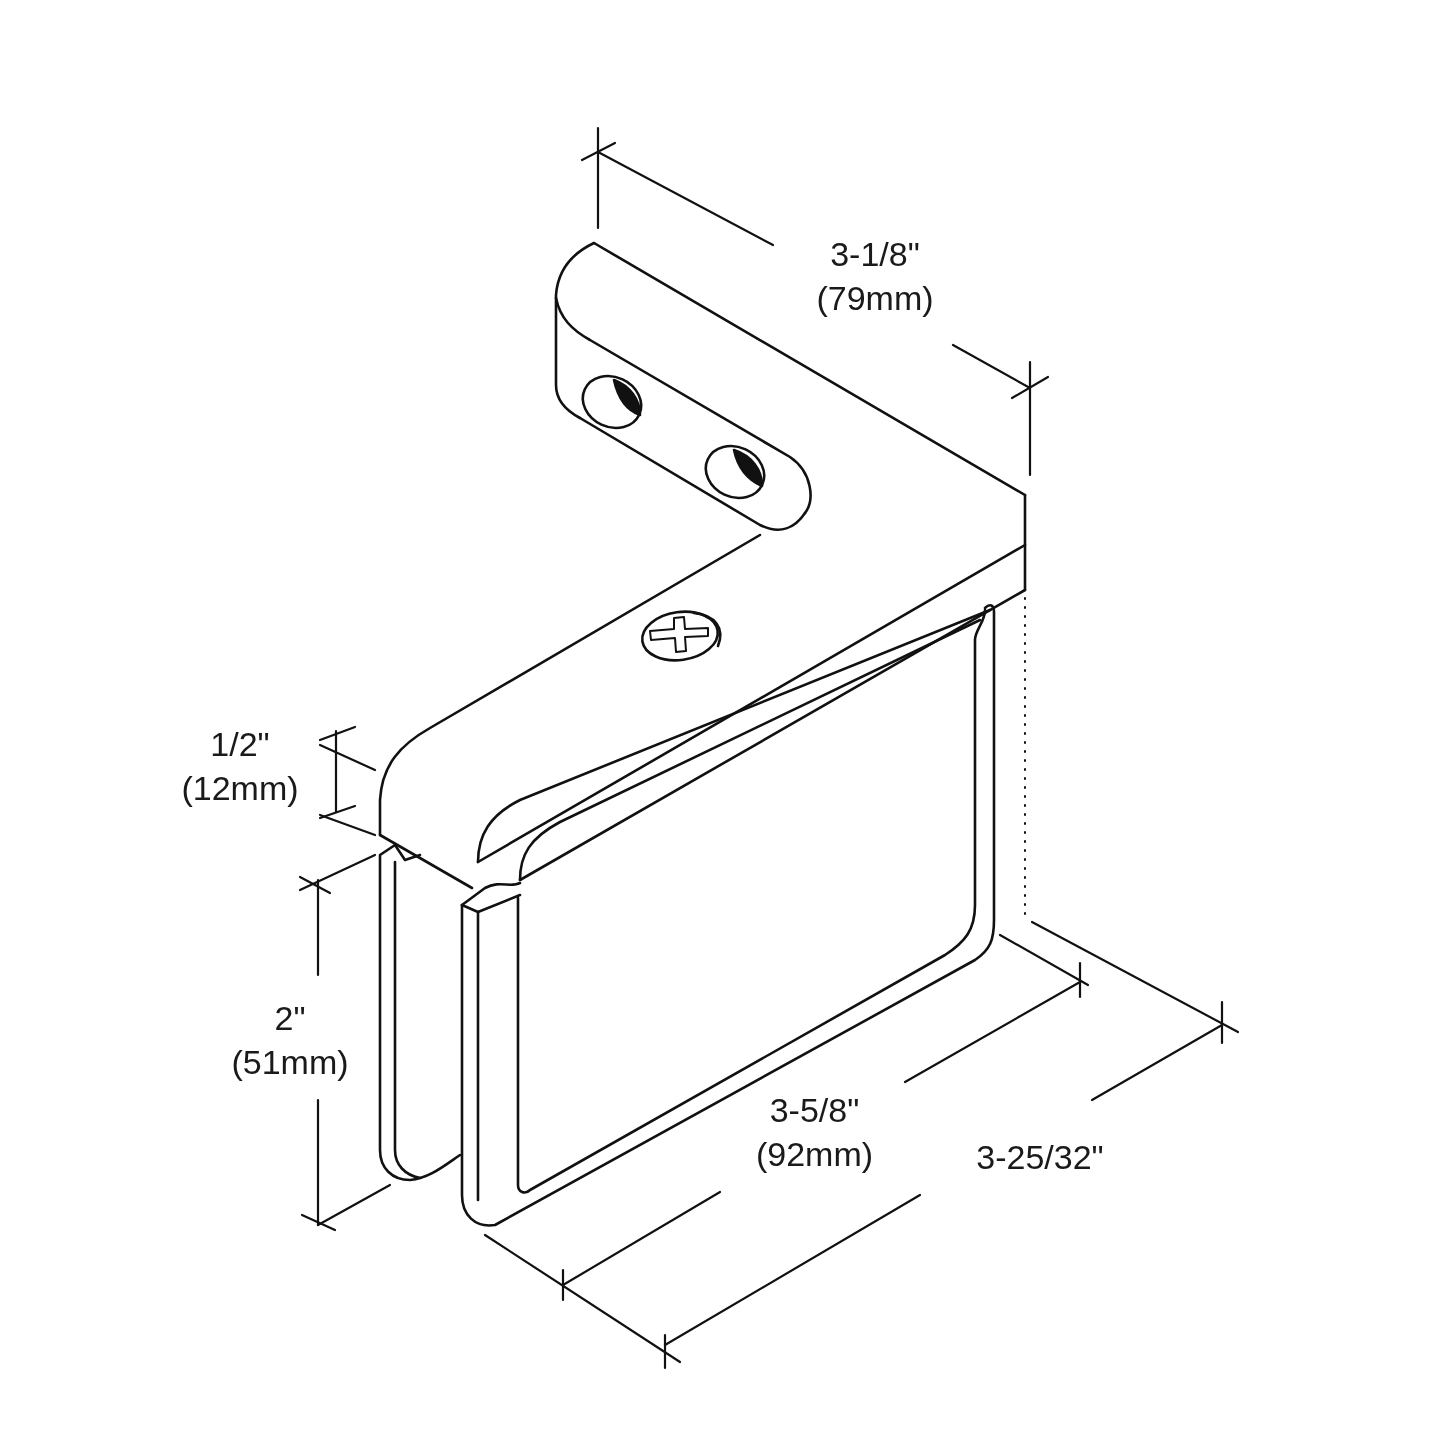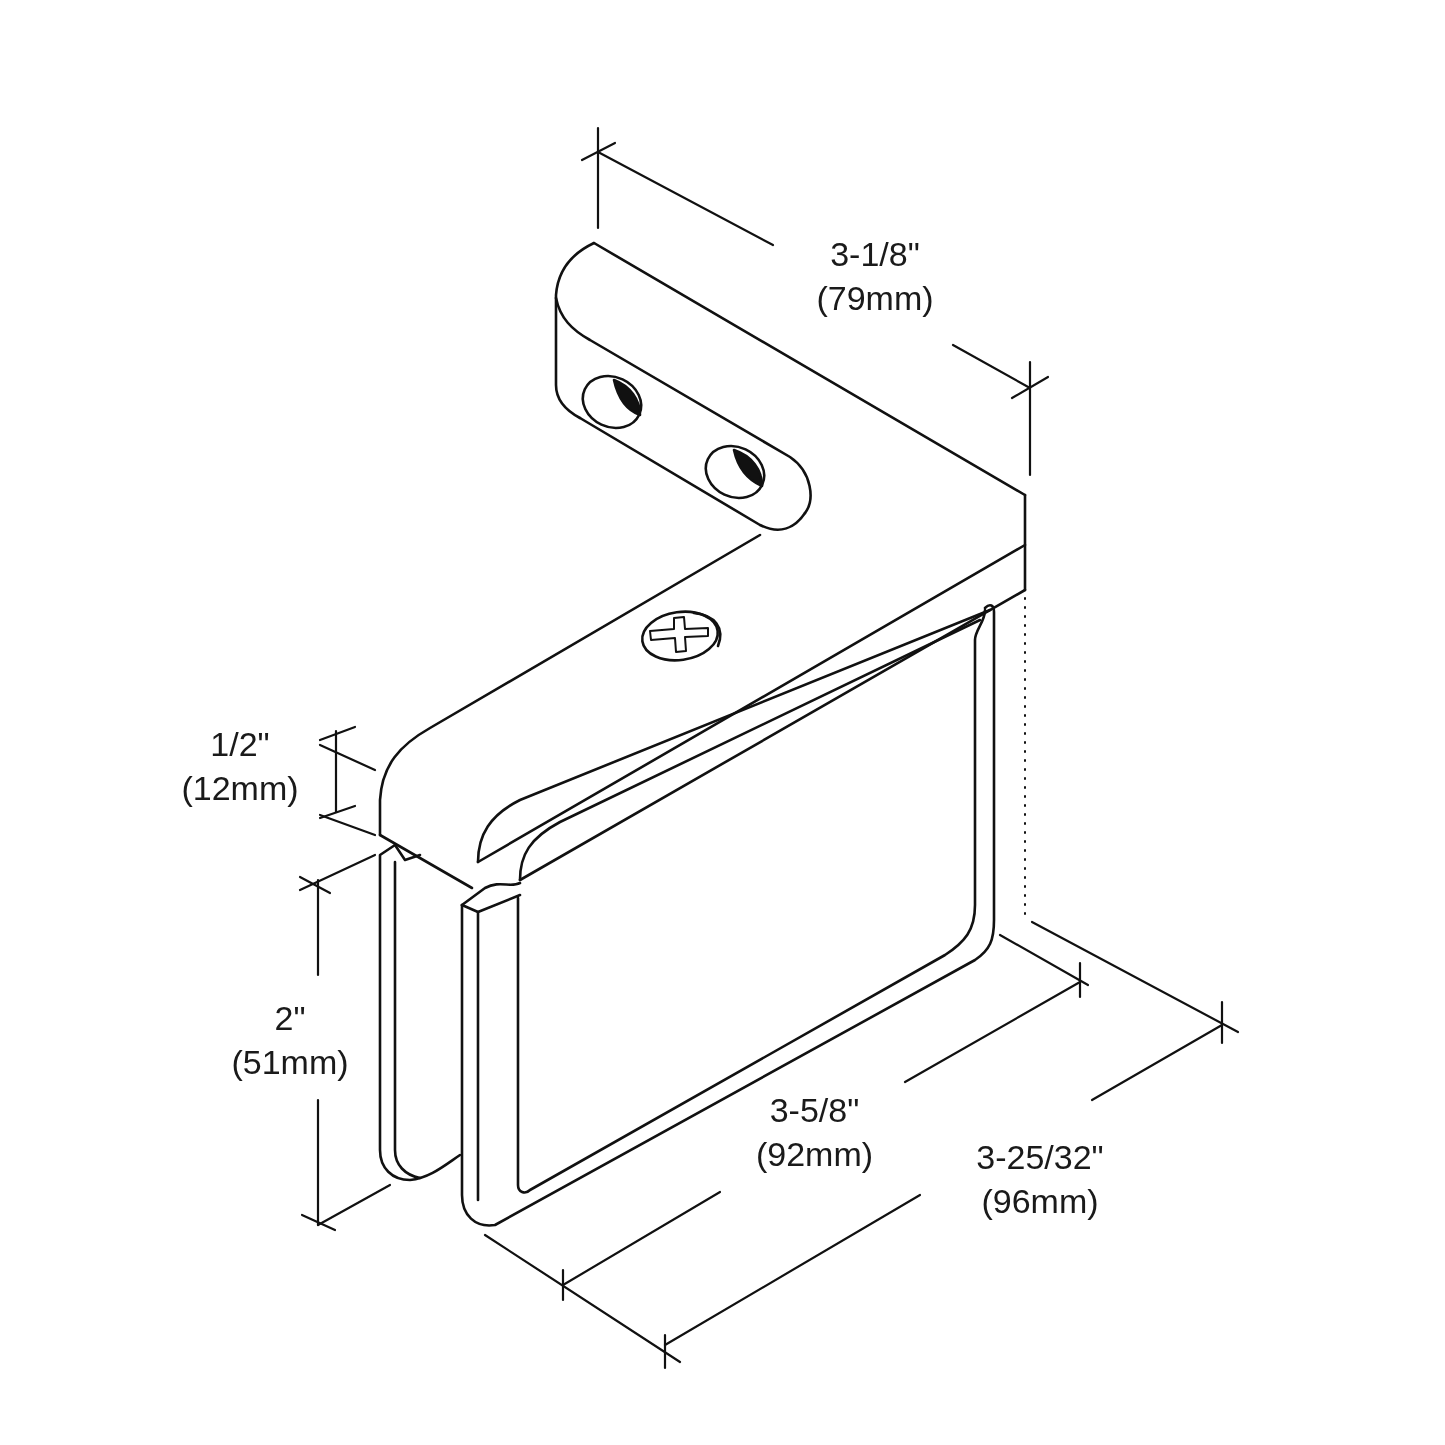--- a/index.html
+++ b/index.html
@@ -125,15 +125,14 @@
     <span>(51mm)</span>
   </div>
 
   <div class="dim-label" style="left:732px; top:1088px; width:165px;">
     <span>3-5/8"</span>
     <span>(92mm)</span>
   </div>
 
   <div class="dim-label" style="left:945px; top:1135px; width:190px;">
     <span>3-25/32"</span>
-    <span>(96mm)</span>
   </div>
 </div>
 
 </body></html>

